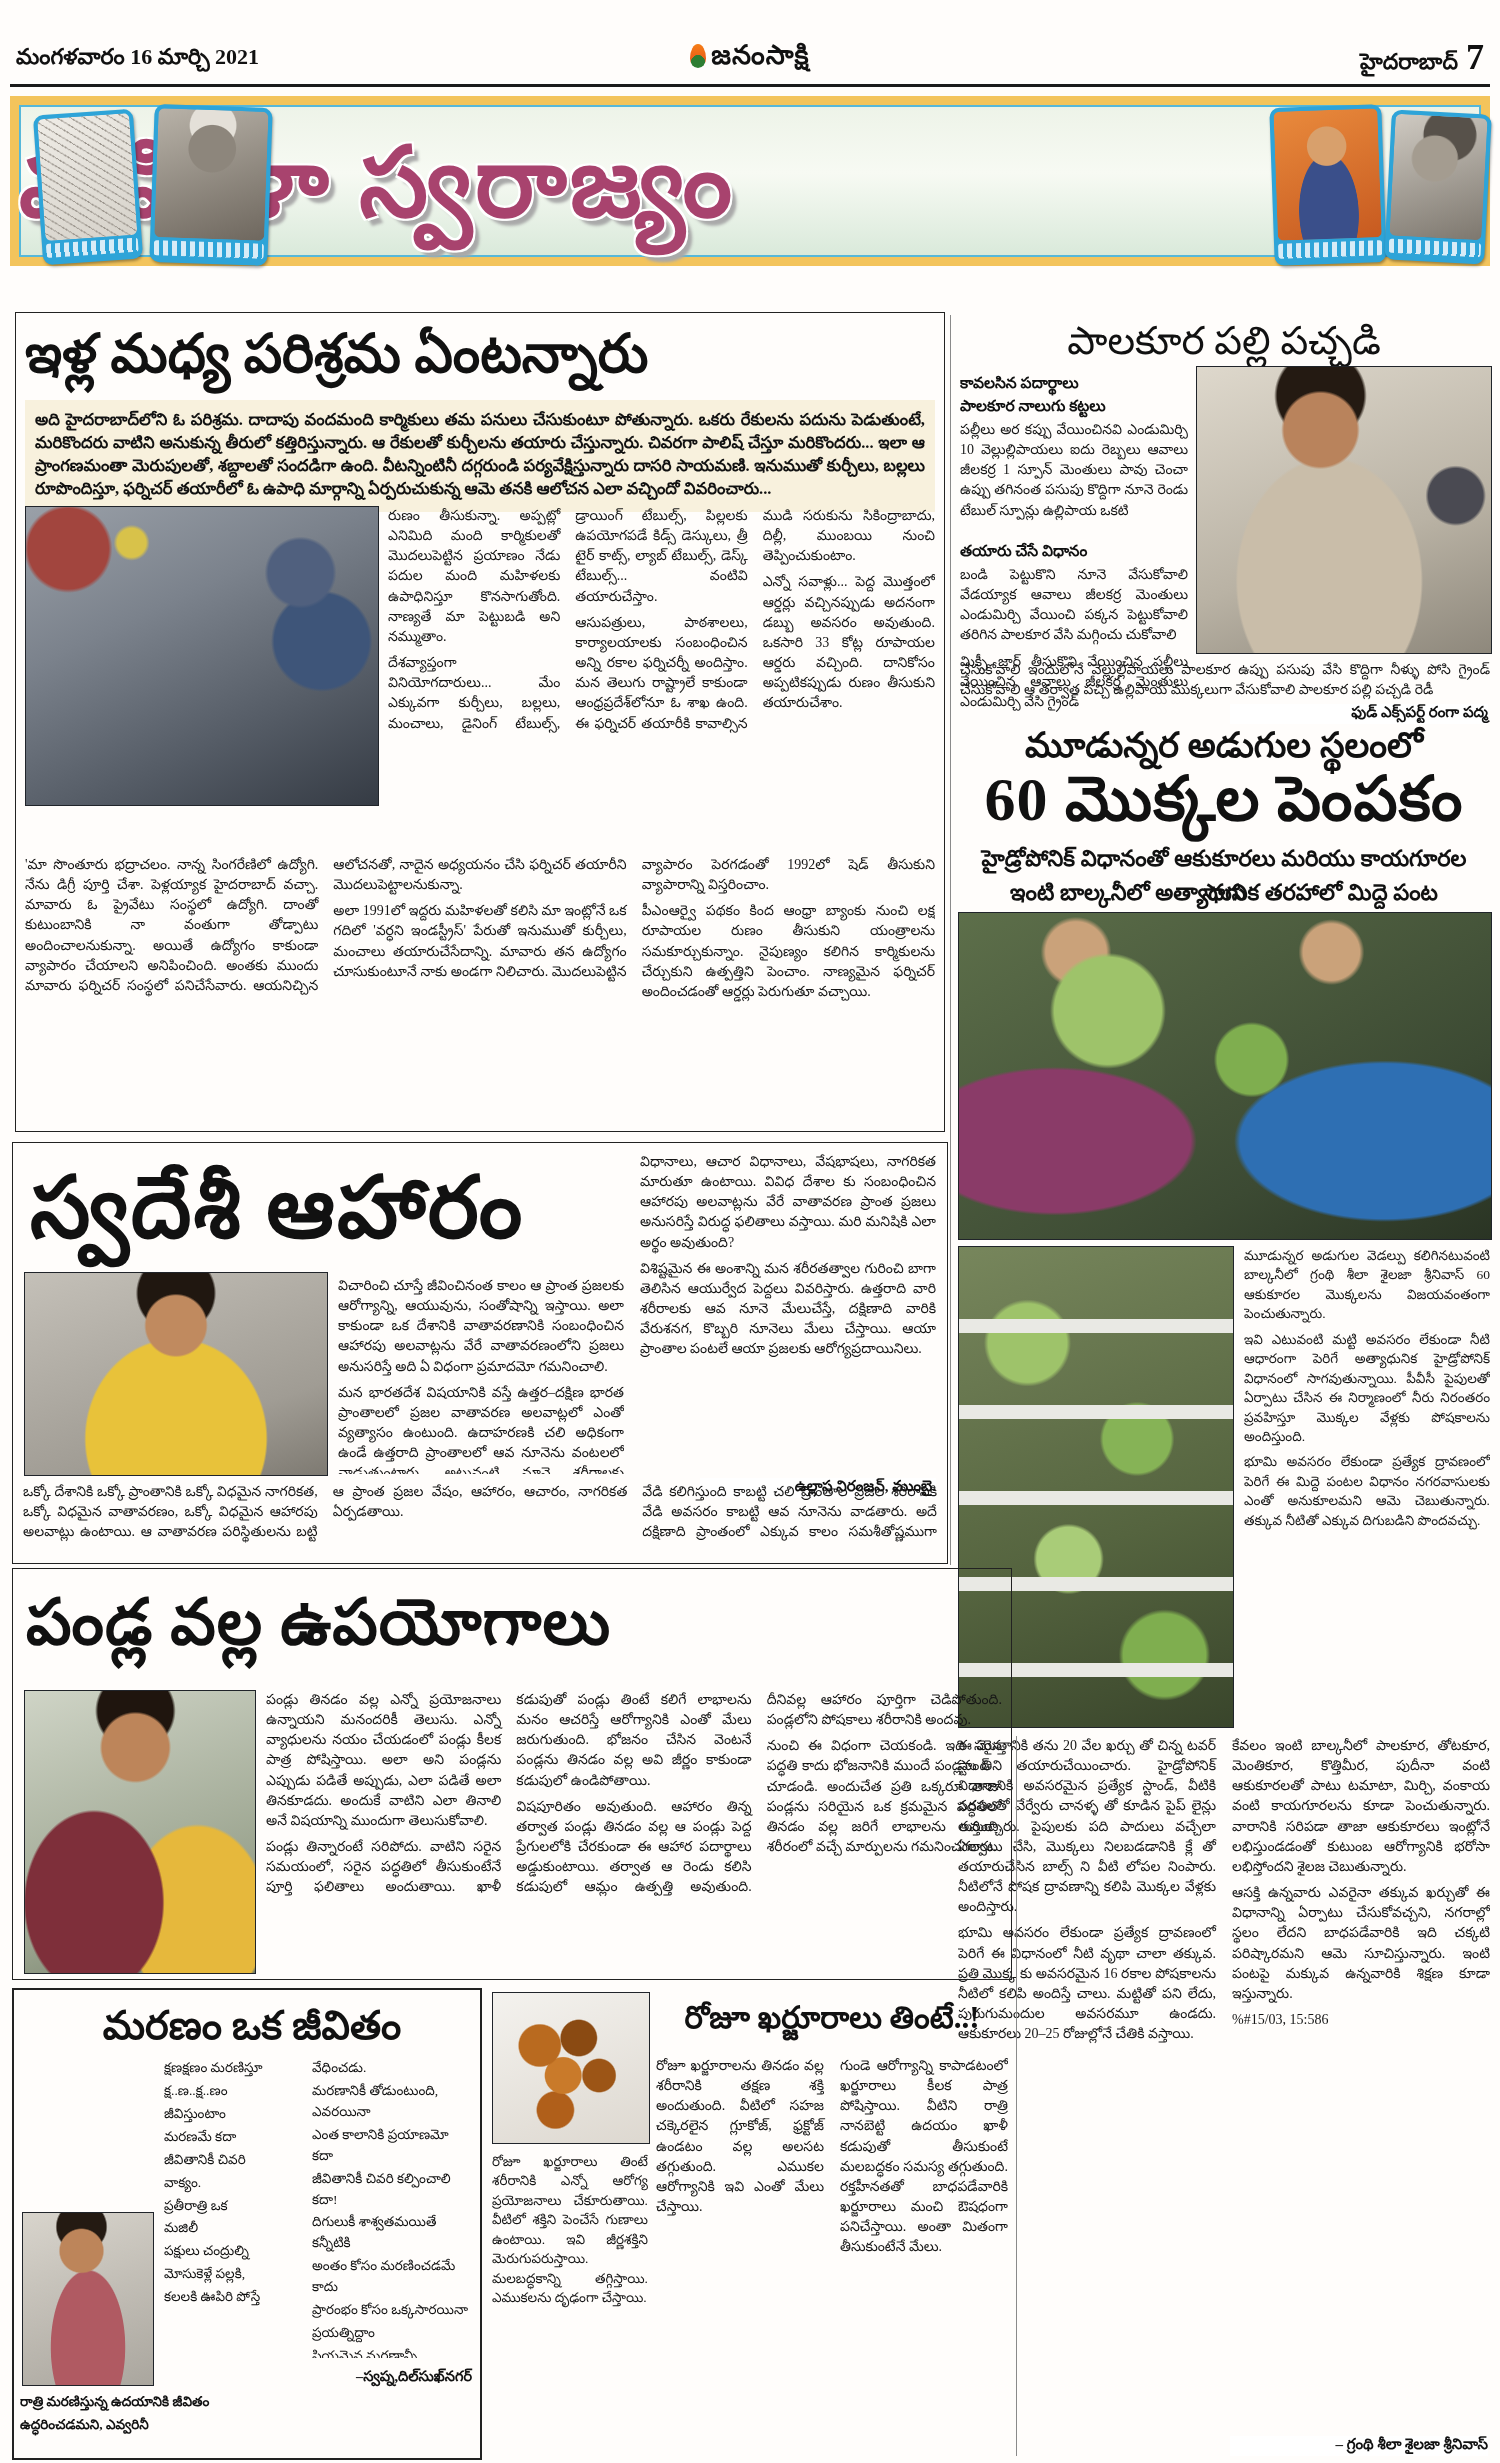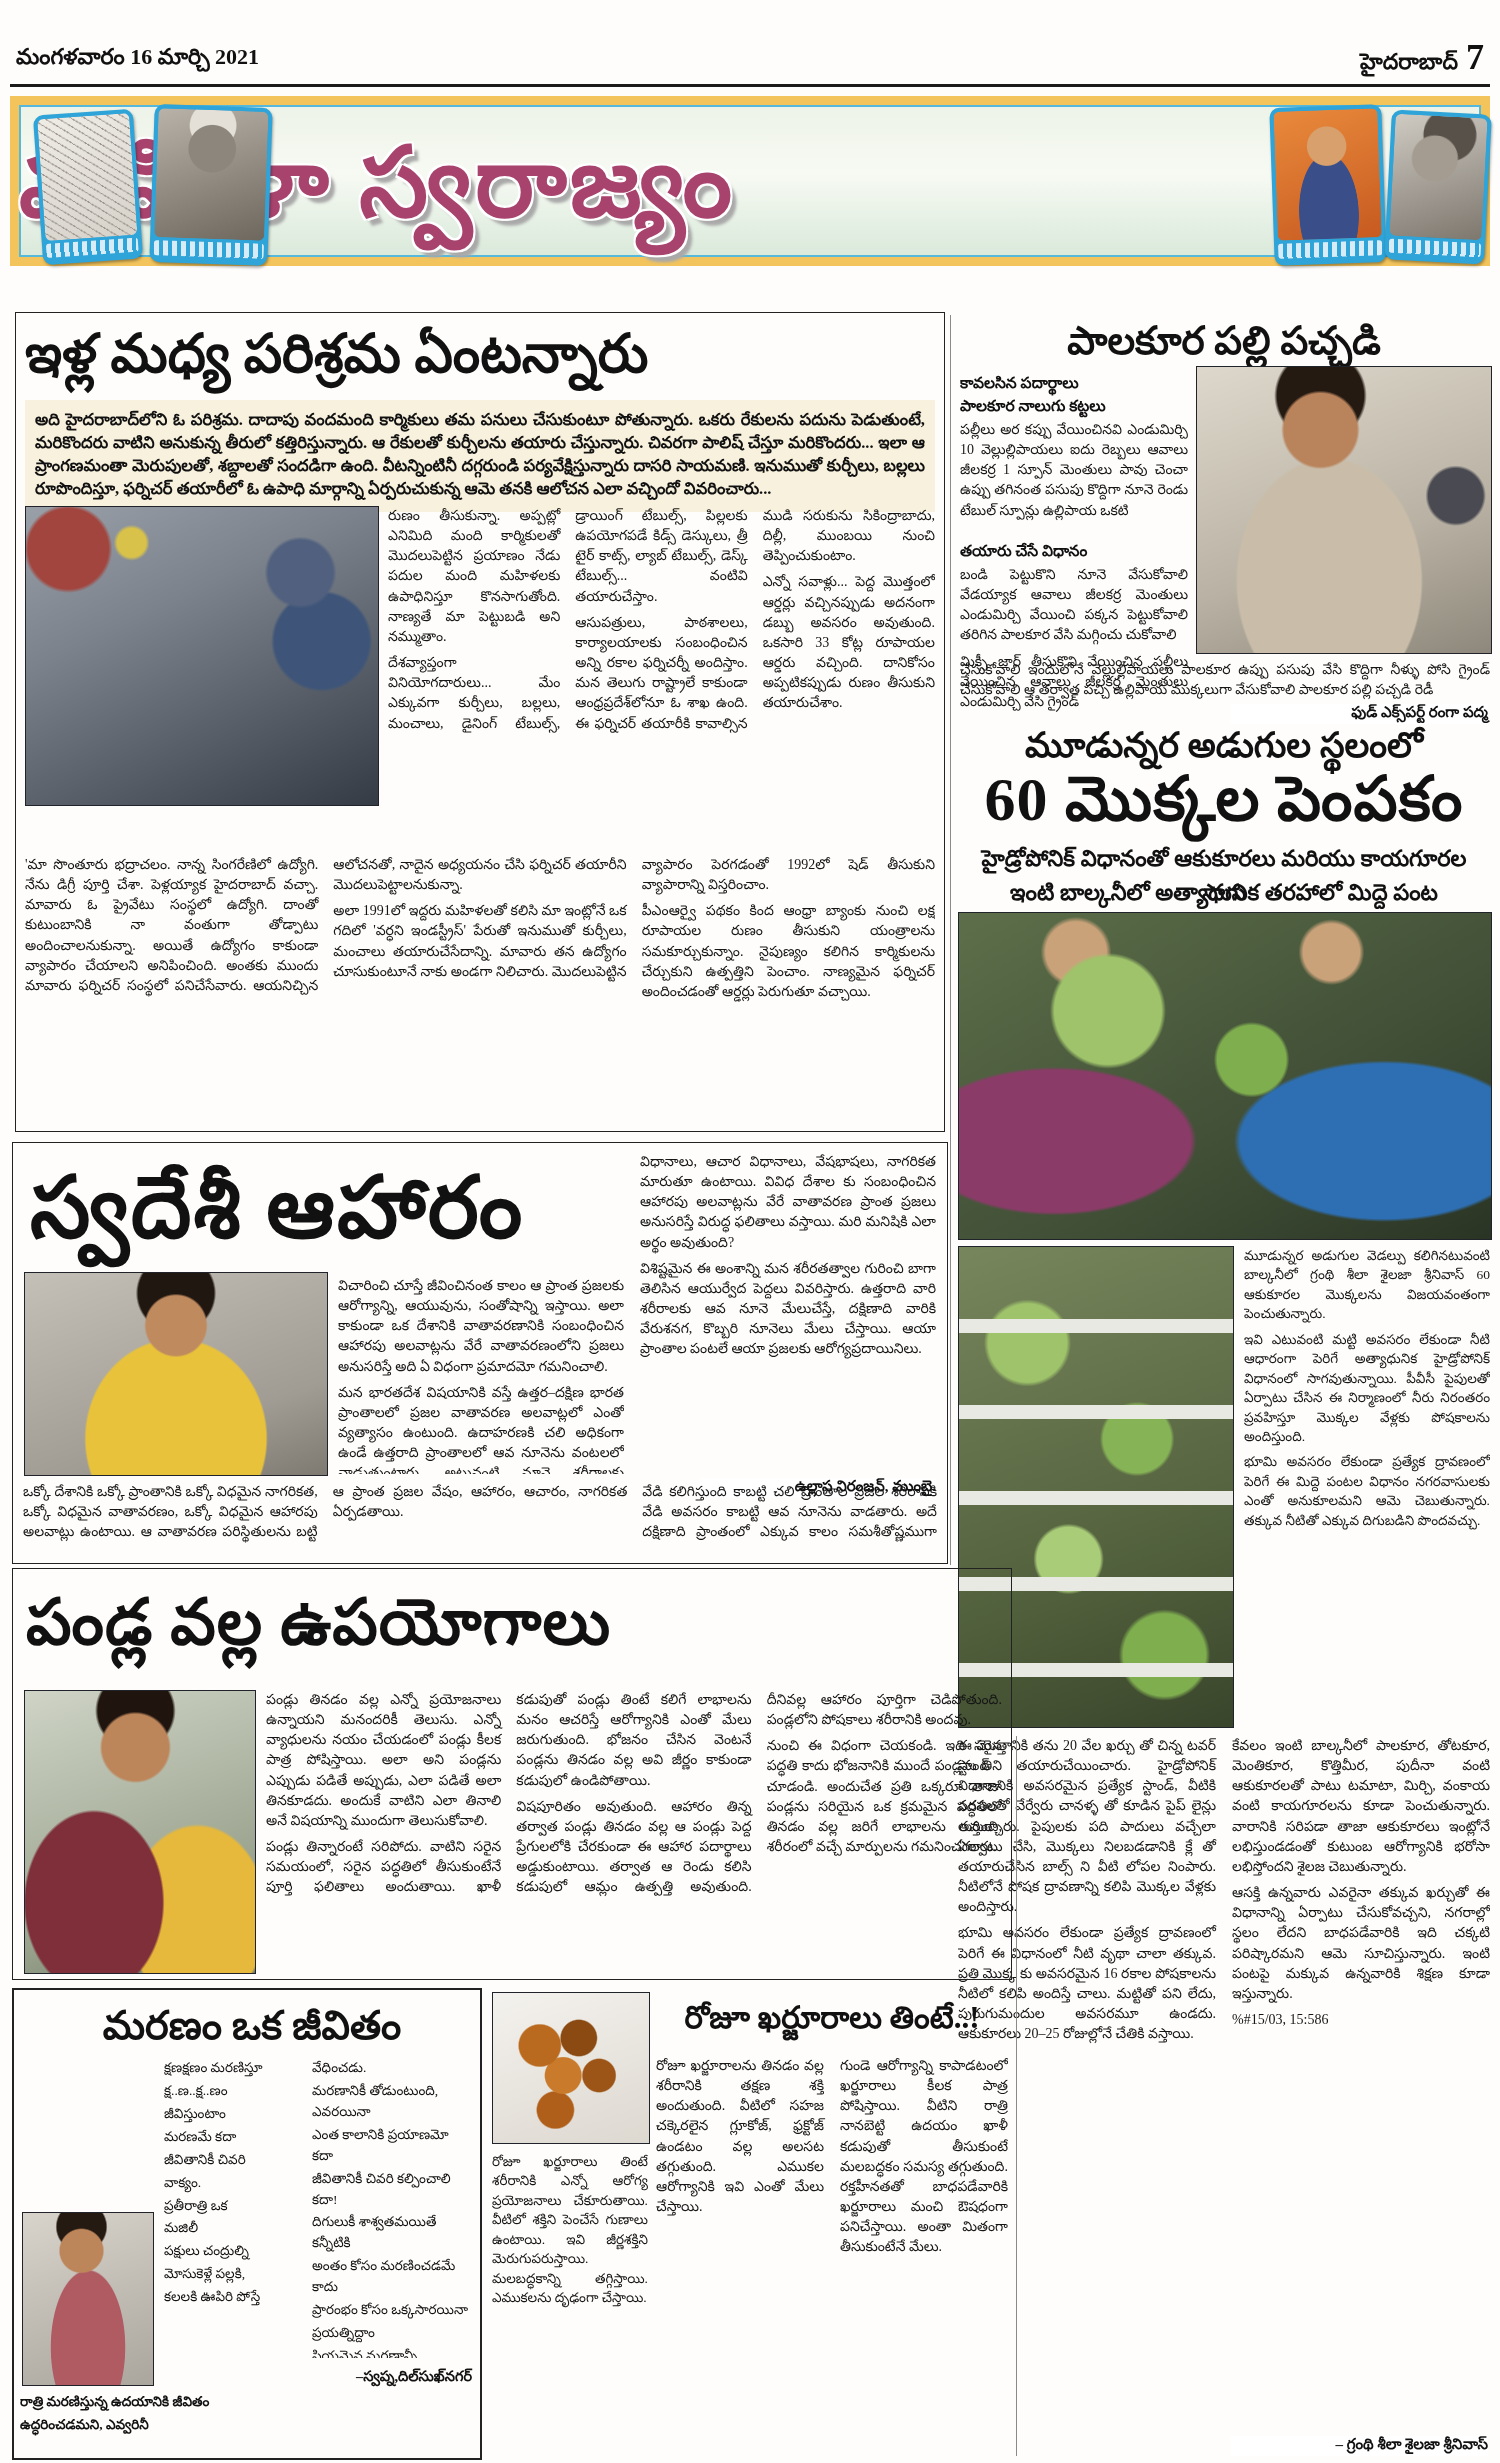--- a/index.html
+++ b/index.html
@@ -29,21 +29,21 @@
   .bt p{margin:0 0 6px;}
   .c2{column-count:2;column-gap:16px;}
   .c3{column-count:3;column-gap:15px;}
   .box{border:2px solid #222;}
   .vline{background:#8a8a8a;width:1px;}
   .byline{font-size:15px;font-weight:bold;text-align:right;background:#fff;}
   .ph{overflow:hidden;border:1px solid #20242a;}
   
   .h-industry{font-size:54px;font-weight:bold;line-height:1.05;}
   .introbox{background:#f8f1dd;font-size:16.5px;font-weight:bold;line-height:1.4;text-align:justify;padding:8px 10px;overflow:hidden;}
-  .h-recipe{font-size:39px;font-weight:bold;text-align:center;}
+  .h-recipe{font-size:39px;font-weight:normal;text-align:center;}
   .rsub{font-size:15.5px;font-weight:bold;margin:2px 0;}
   .h-kick{font-size:35px;font-weight:bold;text-align:center;}
   .h-60{font-size:62px;font-weight:900;text-align:center;letter-spacing:1px;}
   .h-deck{font-size:22.5px;font-weight:bold;text-align:center;line-height:1.5;}
   .h-swa{font-size:86px;font-weight:bold;letter-spacing:2px;}
   .h-fruit{font-size:64px;font-weight:bold;letter-spacing:1px;}
   .h-death{font-size:40px;font-weight:bold;text-align:center;}
   .h-dates{font-size:31px;font-weight:bold;text-align:center;}
   .poem{font-size:13.5px;line-height:1.55;overflow:hidden;}
   .poem p{margin:0 0 2px;}
@@ -114,20 +114,23 @@
      radial-gradient(circle at 45% 35%, #a49c90 0 24%, transparent 25%),
      radial-gradient(circle at 60% 15%, #57514a 0 22%, transparent 23%),
      linear-gradient(160deg,#cfcac2,#7d776e);}
 </style>
 </head>
 <body>
 
 <div class="page">
 
   <div class="abs hdr-date" style="left:16px;top:44px;">మంగళవారం 16 మార్చి 2021</div>
+  <div class="abs" style="left:0;top:40px;width:1500px;text-align:center;">
+    <span class="flame"></span><span class="hdr-paper">జనంసాక్షి</span>
+  </div>
   <div class="abs" style="right:16px;top:36px;">
     <span class="hdr-city">హైదరాబాద్</span><span class="hdr-page">7</span>
   </div>
   <div class="abs hdr-rule" style="left:10px;top:84px;width:1480px;"></div>
 
   <div class="abs masthead" style="left:10px;top:96px;width:1462px;height:152px;">
     <div class="abs m-title" style="left:0;top:22px;">మహిళా స్వరాజ్యం</div>
   </div>
   <div class="abs mcard" style="left:38px;top:112px;width:92px;height:142px;transform:rotate(-4deg);">
     <div class="pic ph-sketch"></div>

